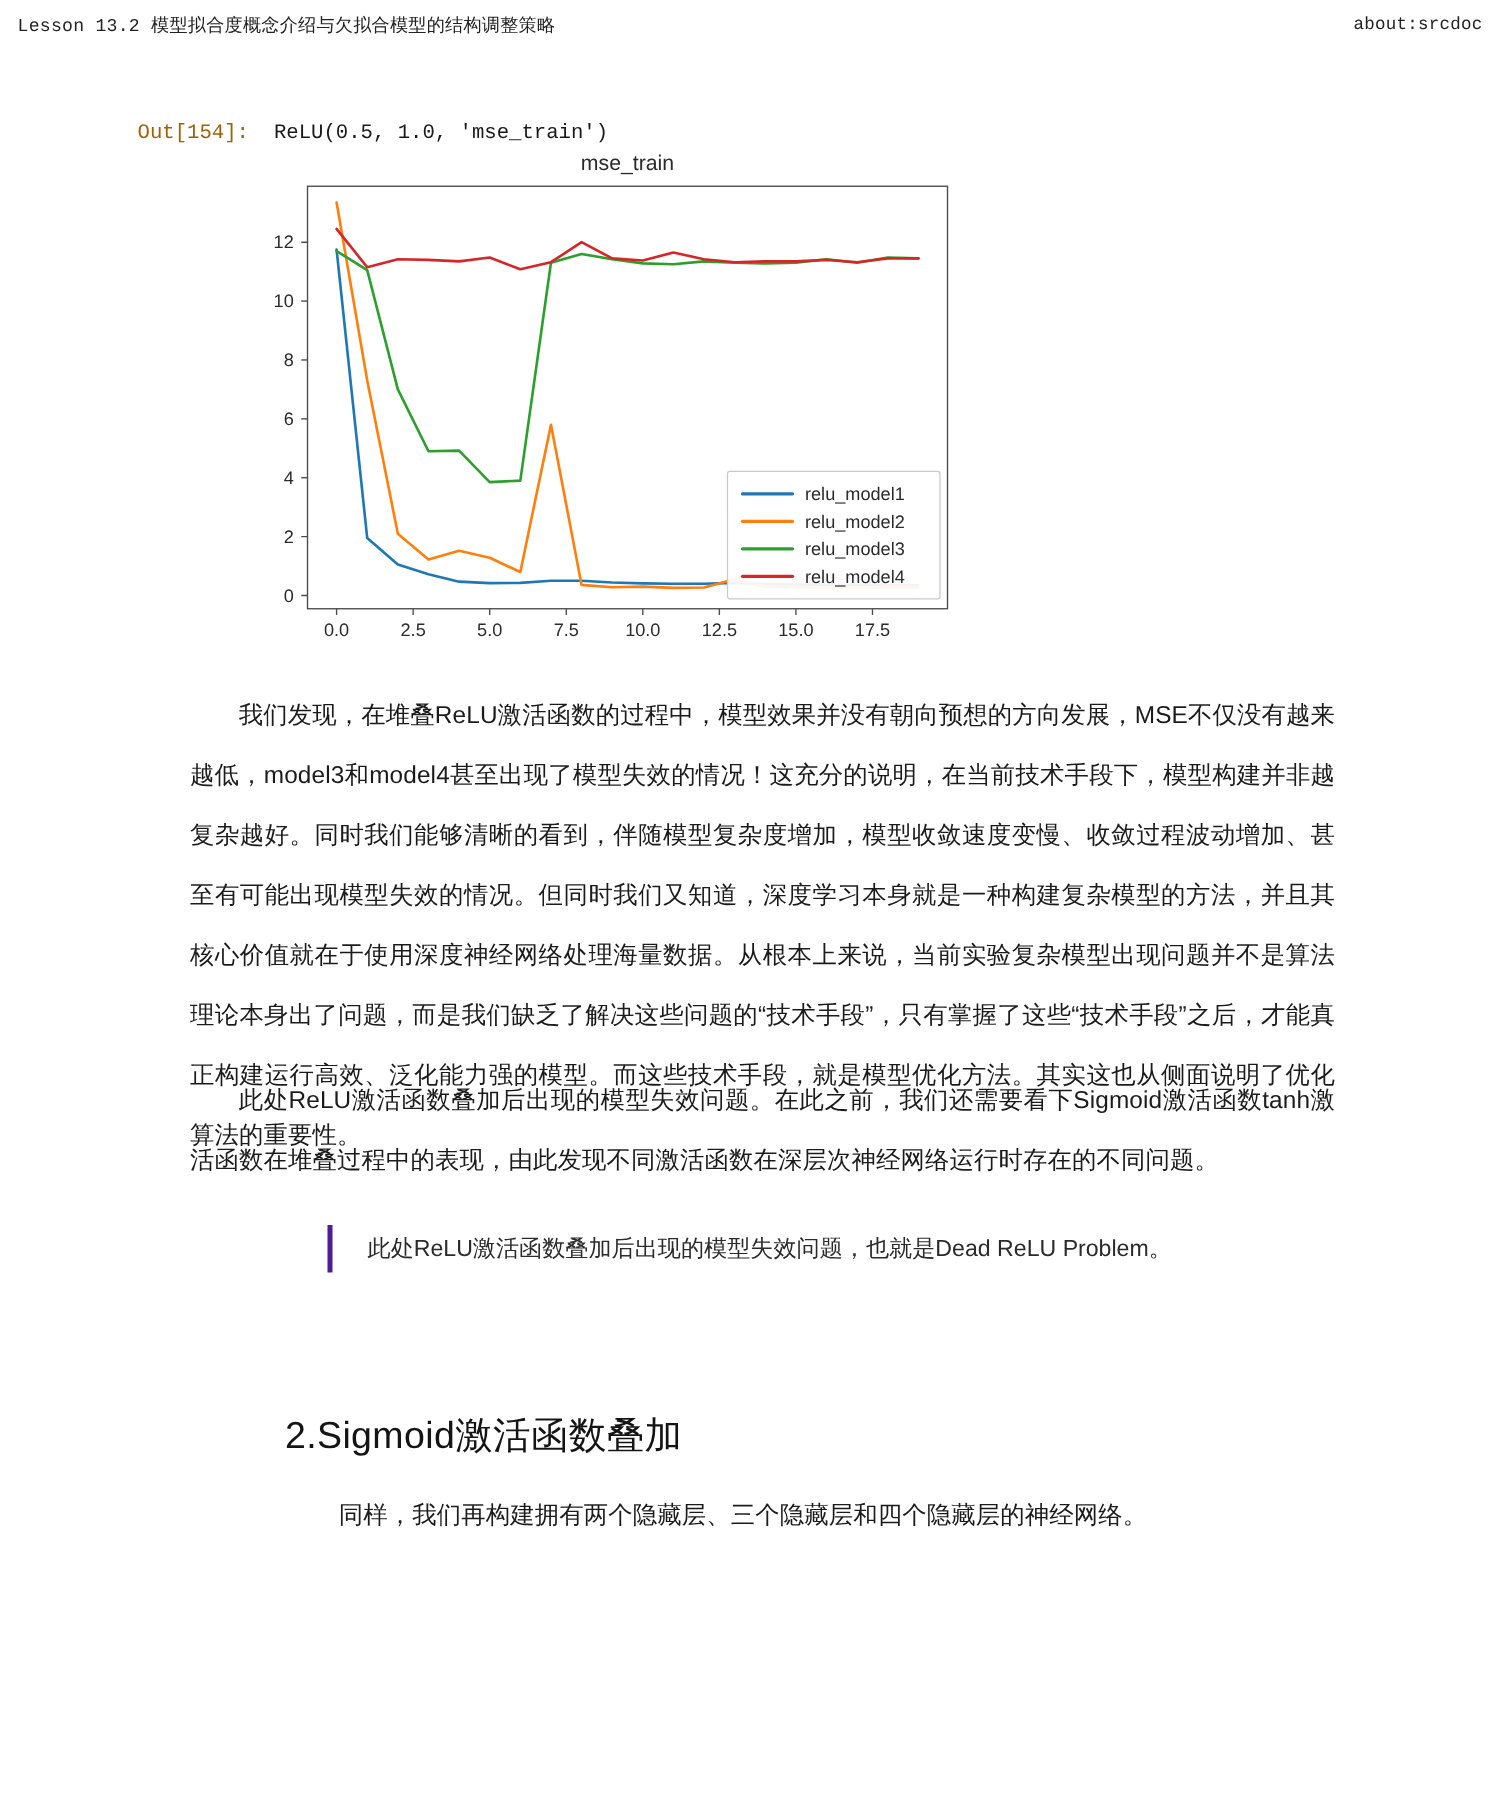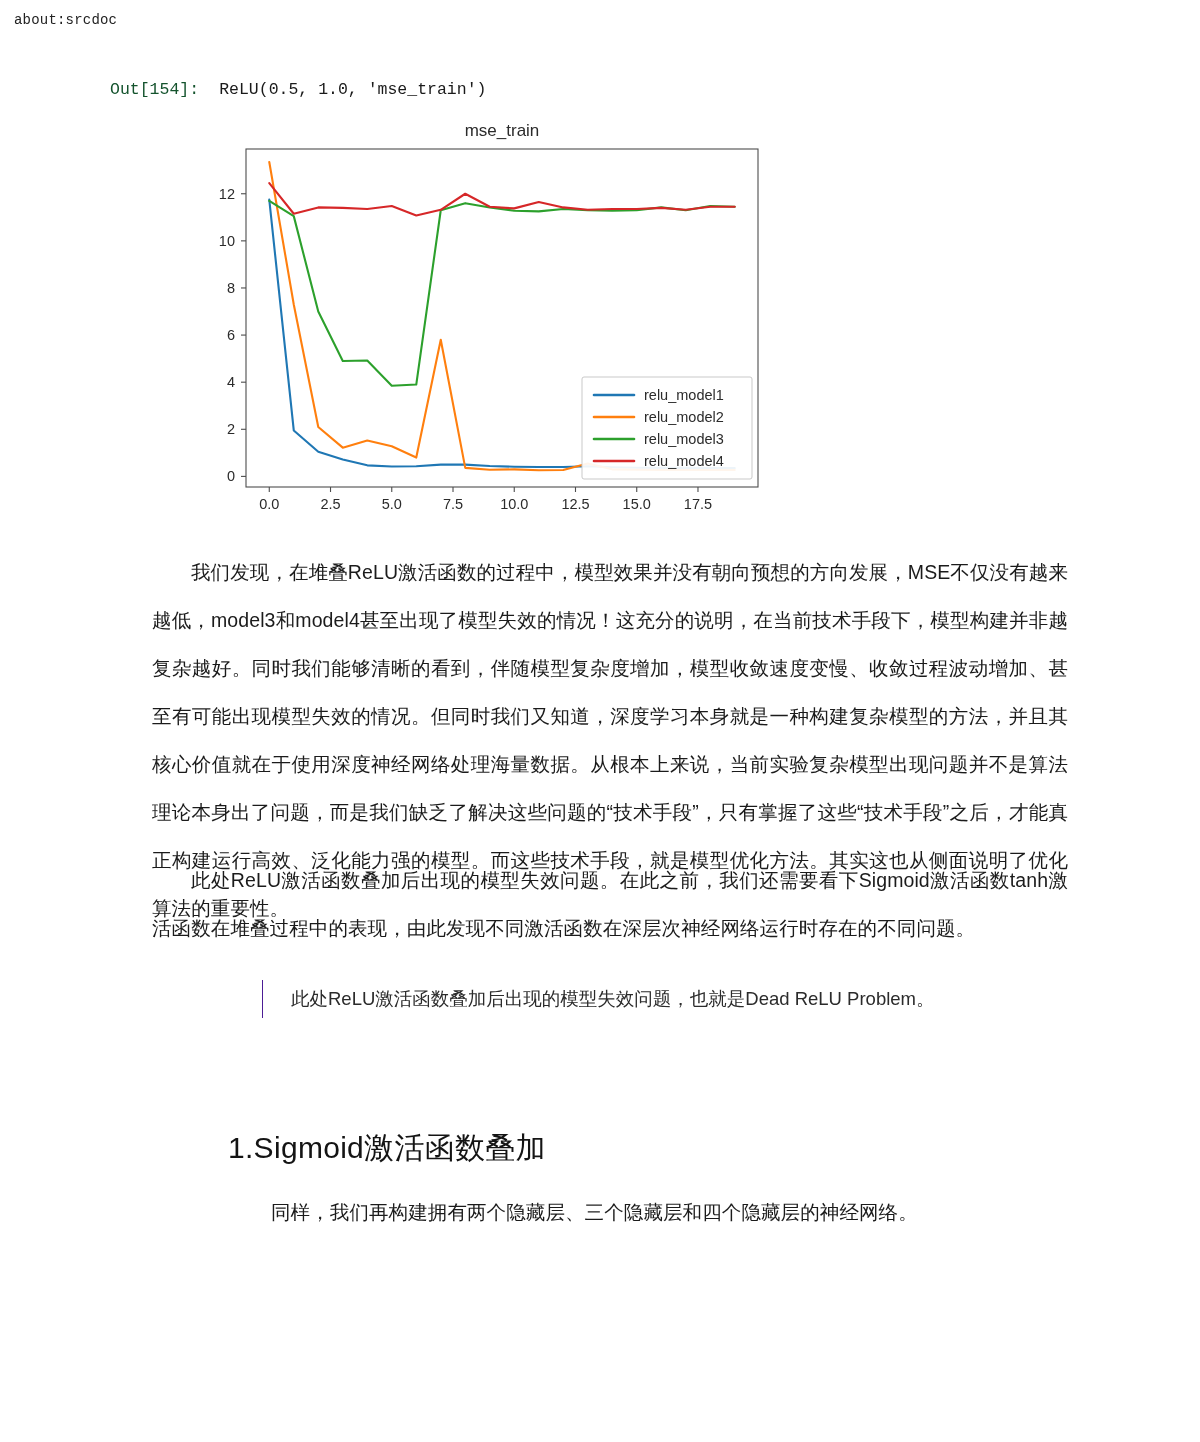--- a/index.html
+++ b/index.html
@@ -41,22 +41,23 @@
   .out-row {
     position: absolute;
     top: 80px;
     left: 110px;
     display: flex;
     align-items: baseline;
     font-family: "Liberation Mono", monospace;
     font-size: 16.5px;
   }
   .out-prompt {
-    color: #14532d;
+    color: #a16207;
     white-space: pre;
+    margin-top: 16px;
   }
   .out-value {
     color: #1a1a1a;
     margin-left: 20px;
     white-space: pre;
   }
 
   
   .figure-wrap {
     position: absolute;
@@ -121,21 +122,21 @@
   .indent {
     text-indent: 2em;
   }
 
   
   .blockquote {
     position: absolute;
     left: 262px;
     top: 980px;
     width: 700px;
-    border-left: 1px solid #4c1d95;
+    border-left: 4px solid #4c1d95;
     padding-left: 28px;
     font-size: 18.5px;
     line-height: 38px;
     color: #2b2b2b;
   }
 
   
   .section-heading {
     position: absolute;
     left: 228px;
@@ -151,20 +152,21 @@
     left: 232px;
     top: 1168px;
     width: 840px;
     text-indent: 2em;
   }
 </style>
 </head>
 <body>
 
 <div class="page-header">
+  <span class="left">Lesson 13.2 模型拟合度概念介绍与欠拟合模型的结构调整策略</span>
   <span class="right">about:srcdoc</span>
 </div>
 
 <div class="out-row">
   <span class="out-prompt">Out[154]:</span>
   <span class="out-value">ReLU(0.5, 1.0, 'mse_train')</span>
 </div>
 
 <div class="figure-wrap">
   <svg id="chart-svg" width="580" height="392" viewBox="0 0 580 392">
@@ -216,15 +218,15 @@
         <text x="445" y="348" class="legend-label">relu_model4</text>
       </g>
     </svg>
 </div>
 
 <p class="prose para-1 indent">我们发现，在堆叠ReLU激活函数的过程中，模型效果并没有朝向预想的方向发展，MSE不仅没有越来越低，model3和model4甚至出现了模型失效的情况！这充分的说明，在当前技术手段下，模型构建并非越复杂越好。同时我们能够清晰的看到，伴随模型复杂度增加，模型收敛速度变慢、收敛过程波动增加、甚至有可能出现模型失效的情况。但同时我们又知道，深度学习本身就是一种构建复杂模型的方法，并且其核心价值就在于使用深度神经网络处理海量数据。从根本上来说，当前实验复杂模型出现问题并不是算法理论本身出了问题，而是我们缺乏了解决这些问题的“技术手段”，只有掌握了这些“技术手段”之后，才能真正构建运行高效、泛化能力强的模型。而这些技术手段，就是模型优化方法。其实这也从侧面说明了优化算法的重要性。</p>
 <p class="prose para-2 indent">此处ReLU激活函数叠加后出现的模型失效问题。在此之前，我们还需要看下Sigmoid激活函数tanh激活函数在堆叠过程中的表现，由此发现不同激活函数在深层次神经网络运行时存在的不同问题。</p>
 
 <div class="blockquote">此处ReLU激活函数叠加后出现的模型失效问题，也就是Dead ReLU Problem。</div>
 
-<h2 class="section-heading">1.Sigmoid激活函数叠加</h2>
+<h2 class="section-heading">2.Sigmoid激活函数叠加</h2>
 
 <p class="prose para-3">同样，我们再构建拥有两个隐藏层、三个隐藏层和四个隐藏层的神经网络。</p>
 
 </body></html>

